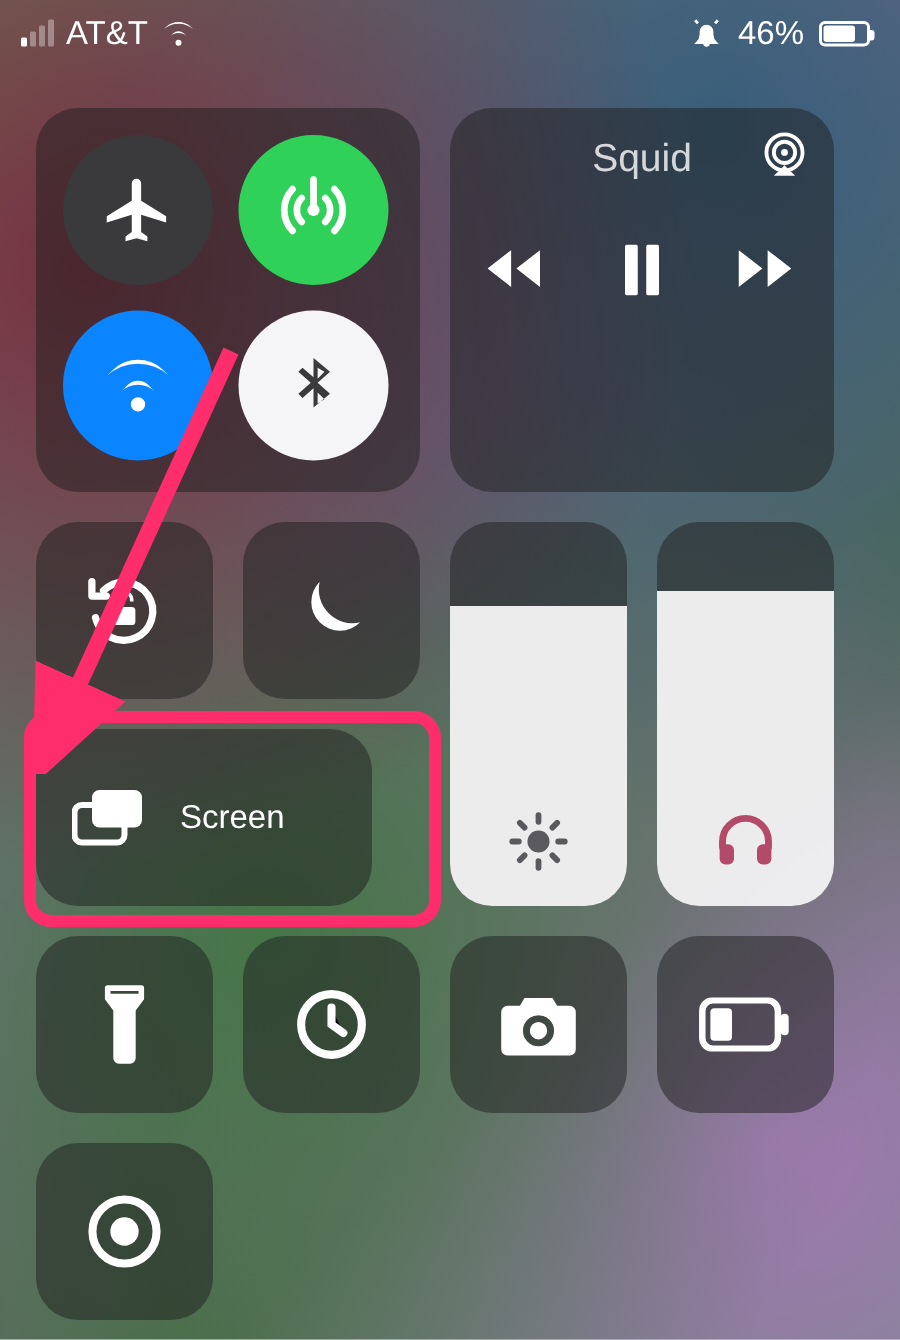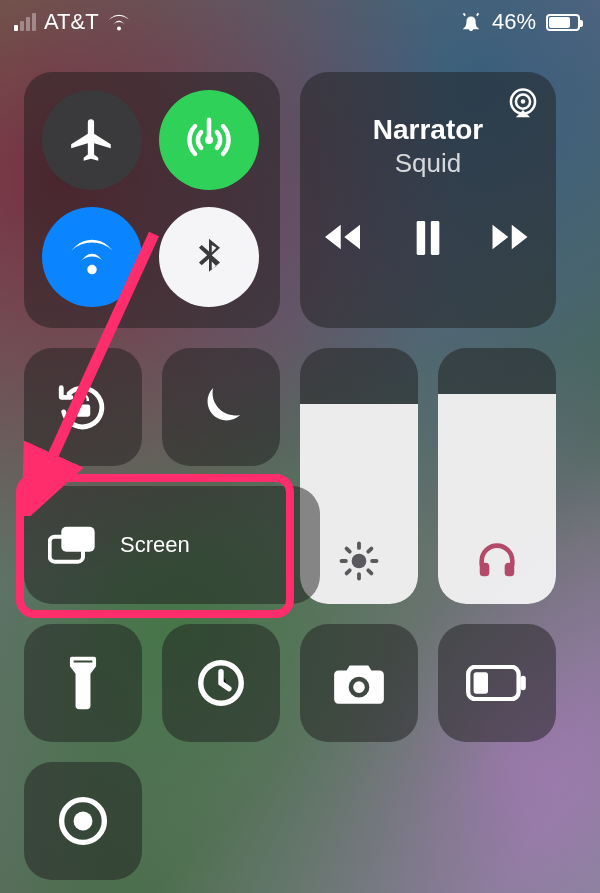--- a/index.html
+++ b/index.html
@@ -74,21 +74,21 @@
   
   .slider { width:118px; height:256px; border-radius:28px; background:rgba(30,30,30,0.5); overflow:hidden; position:absolute; }
   .slider .fill { position:absolute; left:0; right:0; bottom:0; background:rgba(245,245,247,0.95); }
   .slider .ico { position:absolute; left:50%; bottom:22px; transform:translateX(-50%); }
   .bright { left:300px; top:304px; }
   .bright .fill { height:78%; }
   .vol { left:438px; top:304px; }
   .vol .fill { height:82%; }
 
   
-  .mirror { left:24px; top:442px; width:296px; height:118px; display:flex; align-items:center; padding:0 24px; gap:22px; }
+  .mirror { left:24px; top:442px; width:224px; height:118px; display:flex; align-items:center; padding:0 24px; gap:22px; }
   .mirror-txt { font-size:22px; line-height:1.15; }
   .highlight { position:absolute; border:8px solid #ff2d6b; border-radius:18px; pointer-events:none; }
   .hl-mirror { left:16px; top:430px; width:278px; height:144px; }
 
   
   .arrow { position:absolute; left:4px; top:182px; pointer-events:none; }
   
   
   .flash  { left:24px;  top:580px; }
   .timer  { left:162px; top:580px; }
@@ -168,21 +168,20 @@
     <span class="airplay">
       <svg width="34" height="34" viewBox="0 0 24 24">
           <g fill="none" stroke="#fff" stroke-width="1.8">
             <circle cx="12" cy="11" r="8.5"></circle>
             <circle cx="12" cy="11" r="5"></circle>
             <circle cx="12" cy="11" r="1.6" fill="#fff" stroke="none"></circle>
           </g>
           <path fill="#fff" d="M12 17l5 5H7l5-5Z"></path>
         </svg>
     </span>
-    <div class="media-title">Narrator</div>
     <div class="media-sub">Squid</div>
     <div class="media-ctrls">
       <span class="mc-btn">
         <svg width="42" height="32" viewBox="0 0 24 16">
             <path fill="#fff" d="M11 8l9-7v14l-9-7Zm-11 0 9-7v14L0 8Z"></path>
           </svg>
       </span>
       <span class="mc-btn">
         <svg width="30" height="34" viewBox="0 0 20 24">
             <rect fill="#fff" x="2" y="0" width="6" height="24" rx="1"></rect>

